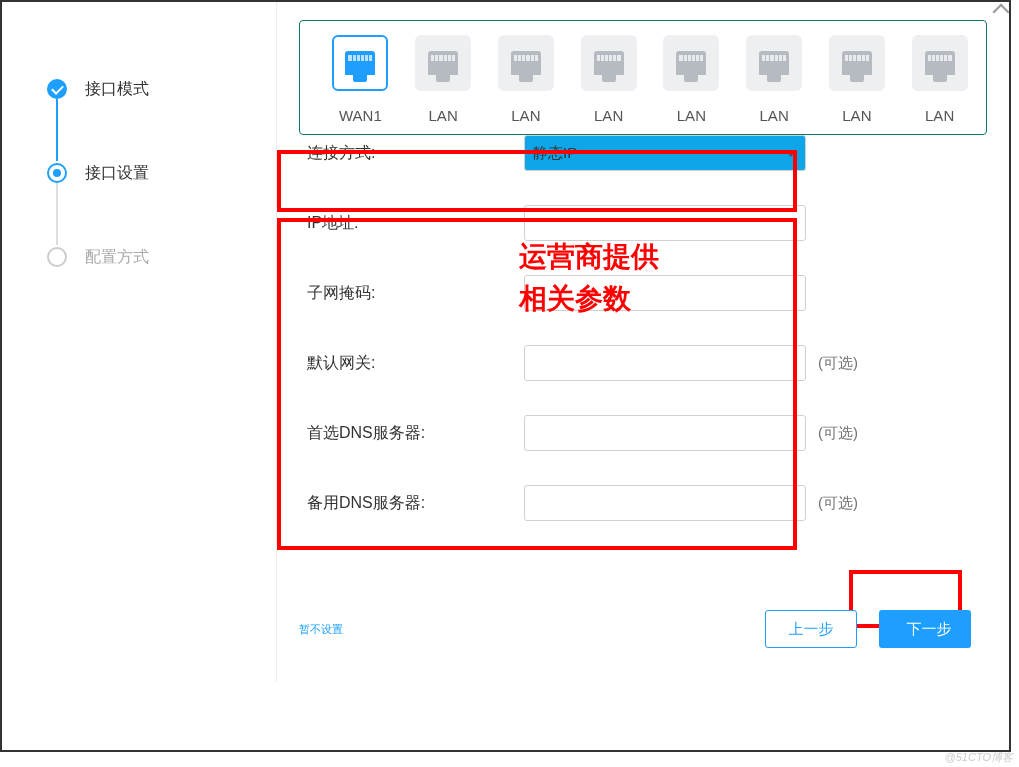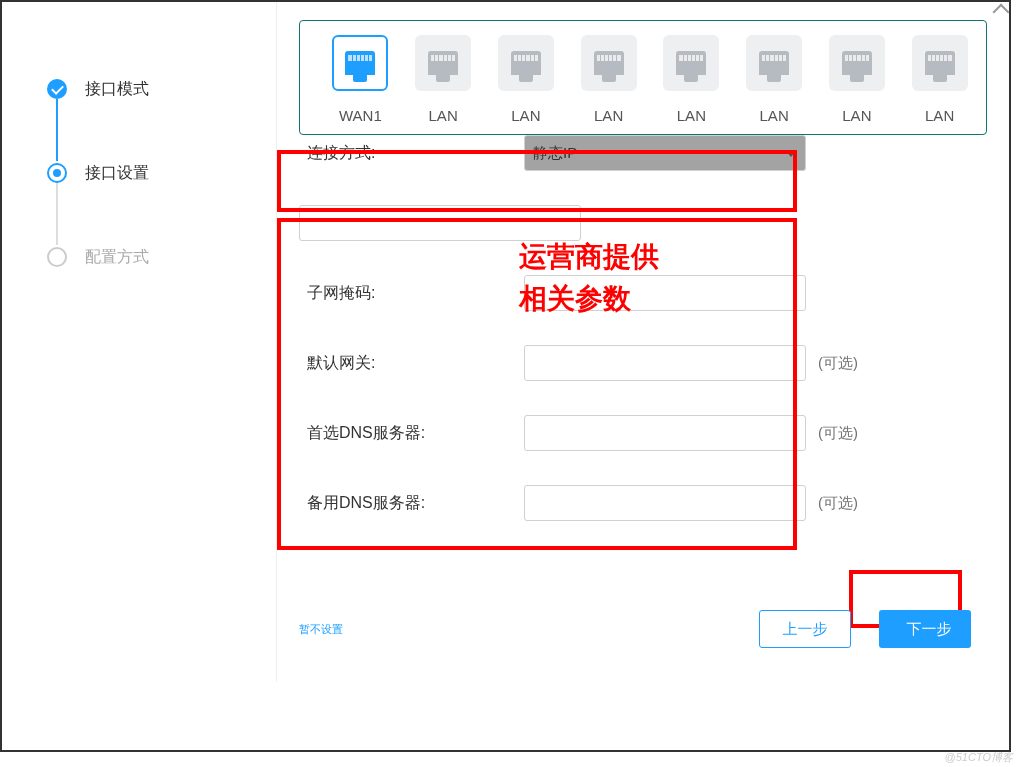--- a/index.html
+++ b/index.html
@@ -214,21 +214,21 @@
       width: 282px;
       height: 36px;
       border: 1px solid #d0d0d0;
       border-radius: 3px;
       padding: 0 8px;
       display: flex;
       align-items: center;
       justify-content: space-between;
       font-size: 15px;
       cursor: pointer;
-      background: #a3a3a3;
+      background: #0ea5e9;
     }
     .caret-down {
       width: 0; height: 0;
       border-left: 6px solid transparent;
       border-right: 6px solid transparent;
       border-top: 7px solid #555;
     }
     .text-input {
       width: 282px;
       height: 36px;
@@ -260,21 +260,20 @@
     .btn-group { display: flex; gap: 22px; }
     .btn {
       min-width: 92px;
       height: 38px;
       border-radius: 3px;
       font-size: 15px;
       display: flex;
       align-items: center;
       justify-content: center;
       cursor: pointer;
-      margin-left: 6px;
     }
     .btn-prev {
       border: 1px solid #1E9FFF;
       color: #1E9FFF;
       background: #fff;
     }
     .btn-next {
       background: #1E9FFF;
       color: #fff;
       padding-left: 8px;
@@ -451,20 +450,21 @@
       <div class="form-area">
         <div class="form-row">
           <div class="form-label">连接方式:</div>
           <div class="select-box">
             <span>静态IP</span>
             <span class="caret-down"></span>
           </div>
         </div>
 
         <div class="form-row">
+          <div class="form-label">IP地址:</div>
           <input class="text-input" value="" style="">
         </div>
 
         <div class="form-row">
           <div class="form-label">子网掩码:</div>
           <input class="text-input" value="" style="">
         </div>
 
         <div class="form-row">
           <div class="form-label">默认网关:</div>

